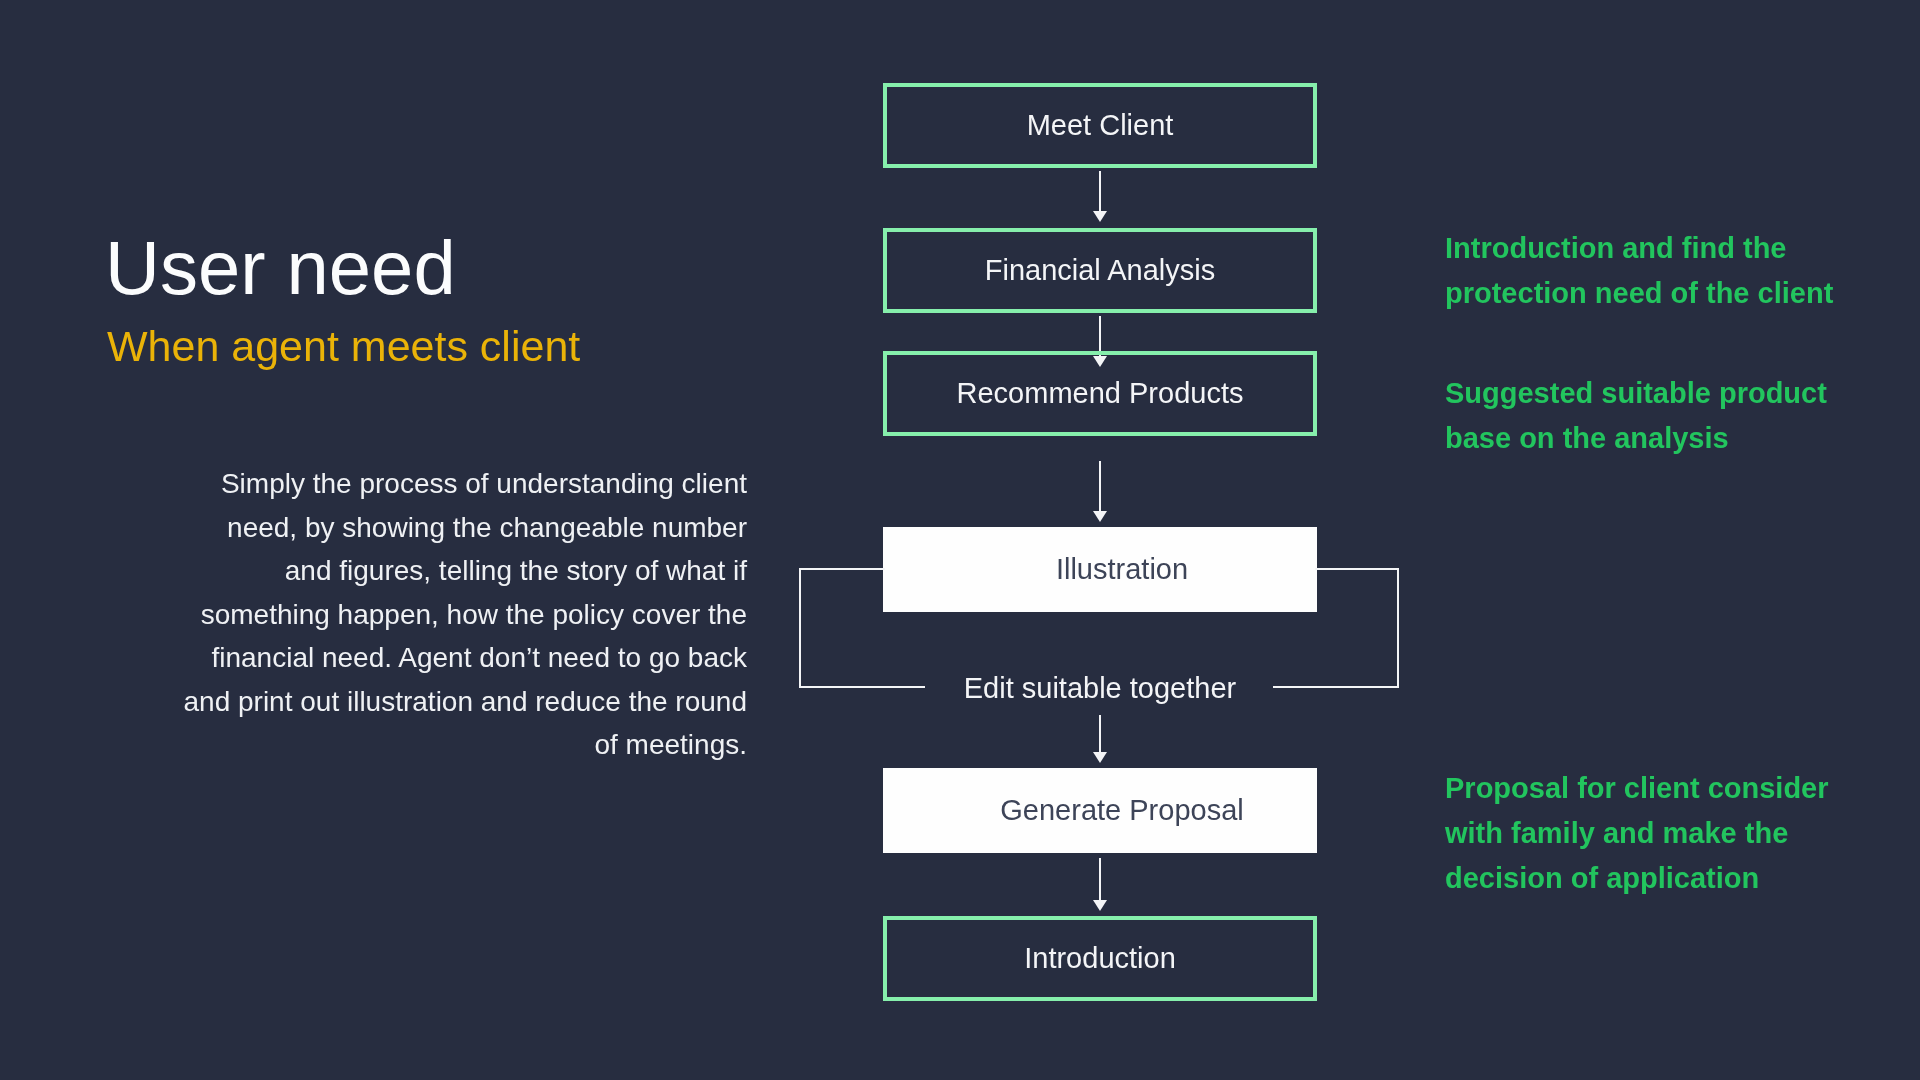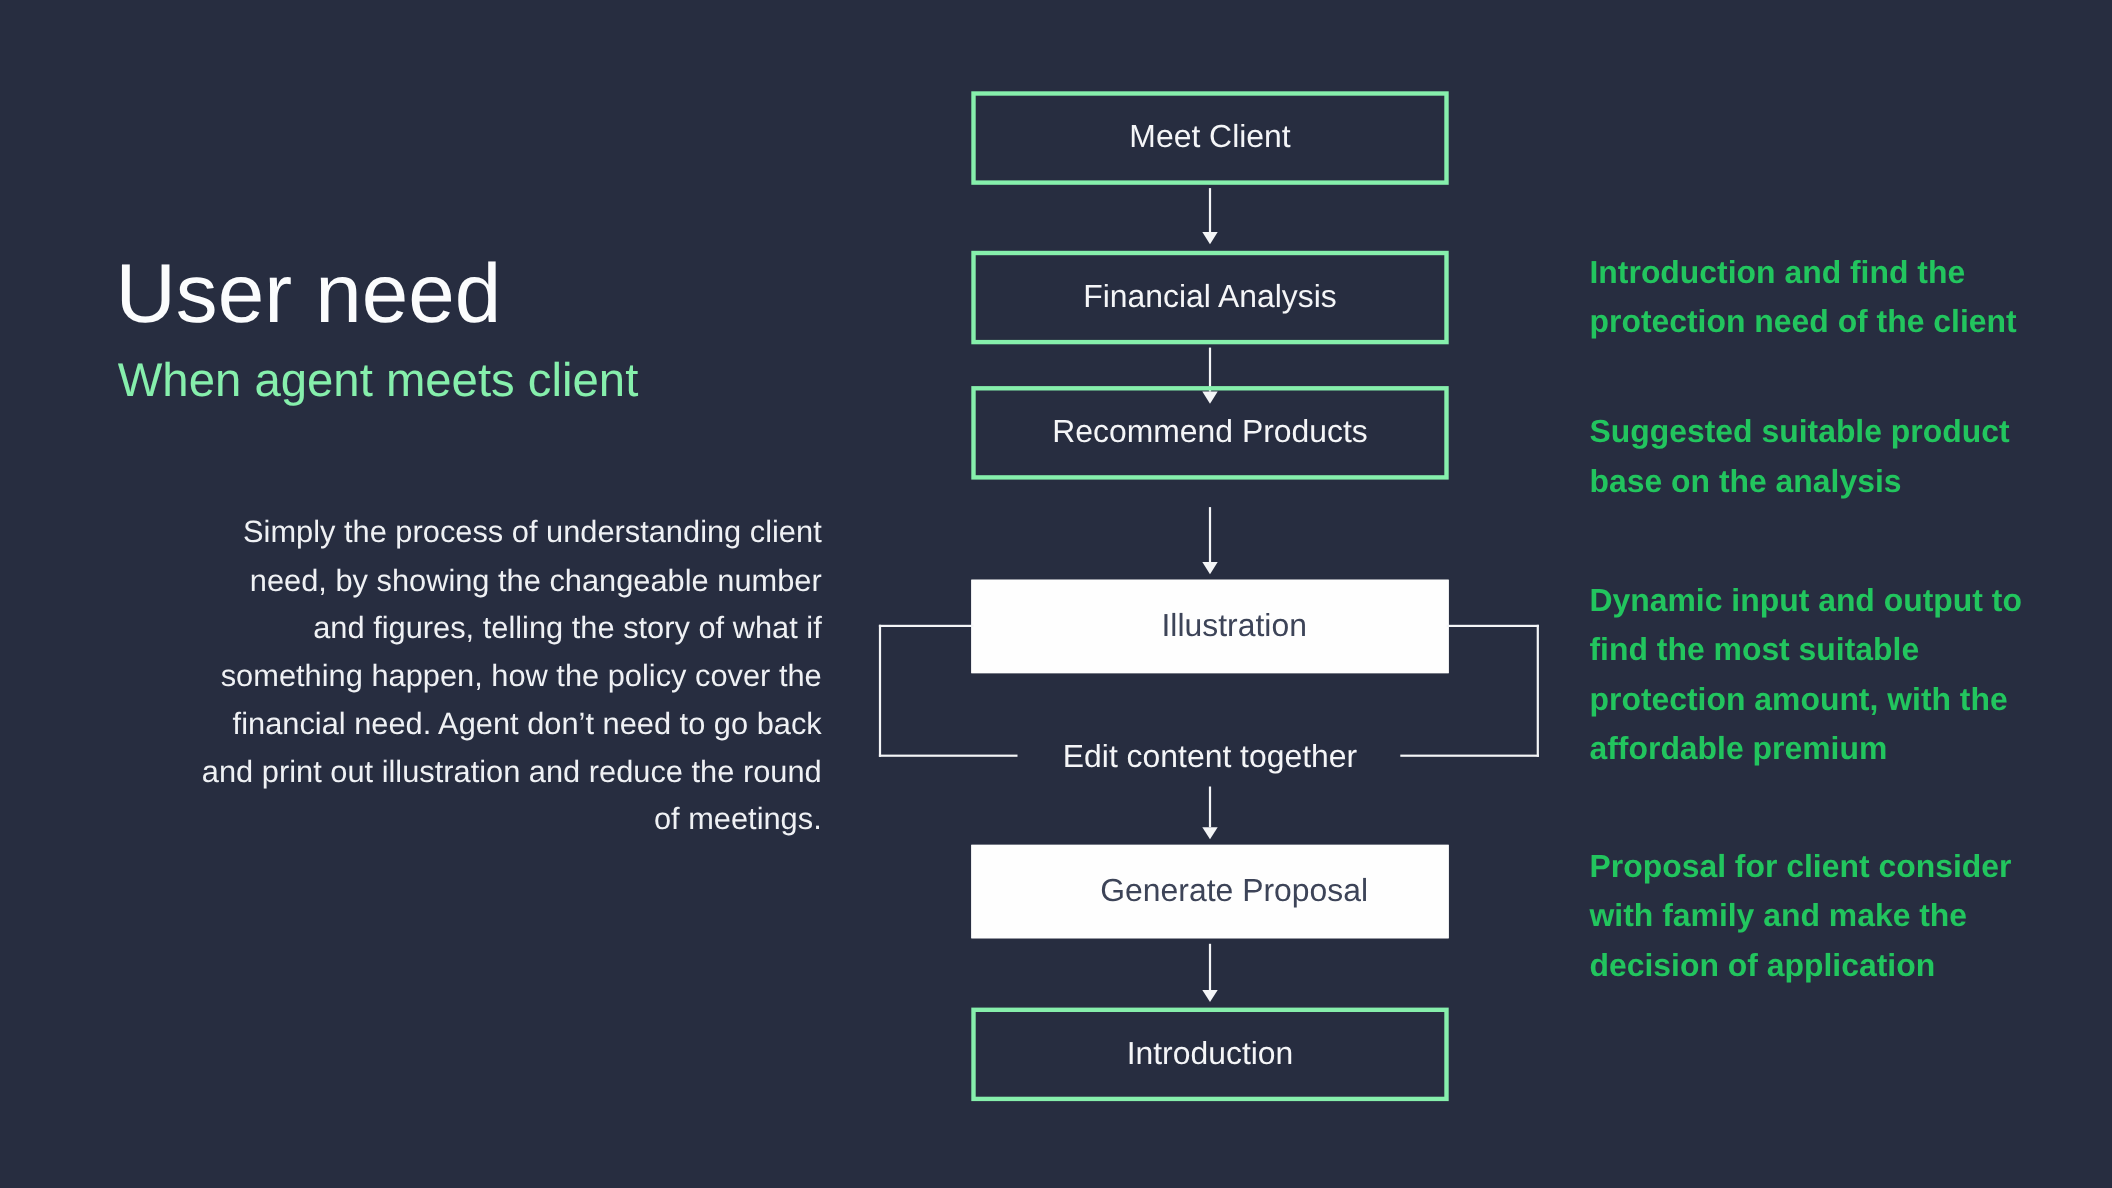--- a/index.html
+++ b/index.html
@@ -9,21 +9,21 @@
     font-family:"Liberation Sans","DejaVu Sans",sans-serif;
     -webkit-font-smoothing:antialiased;
   }
   
   .title{
     position:absolute;left:105px;top:228px;
     font-size:76px;line-height:80px;font-weight:400;color:#FBFCFD;
   }
   .subtitle{
     position:absolute;left:107px;top:318px;
-    font-size:43px;line-height:56px;font-weight:400;color:#86efac;
+    font-size:43px;line-height:56px;font-weight:400;color:#eab308;
   }
   .description{
     position:absolute;left:107px;top:462px;width:640px;
     font-size:28px;line-height:43.5px;font-weight:400;color:#EFF1F4;text-align:right;
   }
   
   .box{
     position:absolute;left:883px;width:434px;height:85px;
     box-sizing:border-box;border:4px solid #86efac;
     display:flex;align-items:center;justify-content:center;
@@ -82,45 +82,39 @@
 
     <div class="box solid" style="top:527px">Illustration</div>
 
     <div class="seg" style="left:799px;top:568px;width:86px;height:2px"></div>
     <div class="seg" style="left:799px;top:568px;width:2px;height:120px"></div>
     <div class="seg" style="left:799px;top:686px;width:126px;height:2px"></div>
     <div class="seg" style="left:1315px;top:568px;width:84px;height:2px"></div>
     <div class="seg" style="left:1397px;top:568px;width:2px;height:120px"></div>
     <div class="seg" style="left:1273px;top:686px;width:126px;height:2px"></div>
 
-    <div class="edit-label">Edit content together</div>
+    <div class="edit-label">Edit suitable together</div>
     <div class="arrow" style="top:715px;height:37px"></div>
 
     <div class="box solid" style="top:768px">Generate Proposal</div>
     <div class="arrow" style="top:858px;height:42px"></div>
 
     <div class="box" style="top:916px">Introduction</div>
   </div>
 
   <div class="annotation" style="top:226px">
     <div>Introduction and find the</div>
     <div>protection need of the client</div>
   </div>
 
   <div class="annotation" style="top:371px">
     <div>Suggested suitable product</div>
     <div>base on the analysis</div>
   </div>
 
-  <div class="annotation" style="top:524px">
-    <div>Dynamic input and output to</div>
-    <div>find the most suitable</div>
-    <div>protection amount, with the</div>
-    <div>affordable premium</div>
-  </div>
 
   <div class="annotation" style="top:766px">
     <div>Proposal for client consider</div>
     <div>with family and make the</div>
     <div>decision of application</div>
   </div>
 
 </div>
 
 </body></html>

